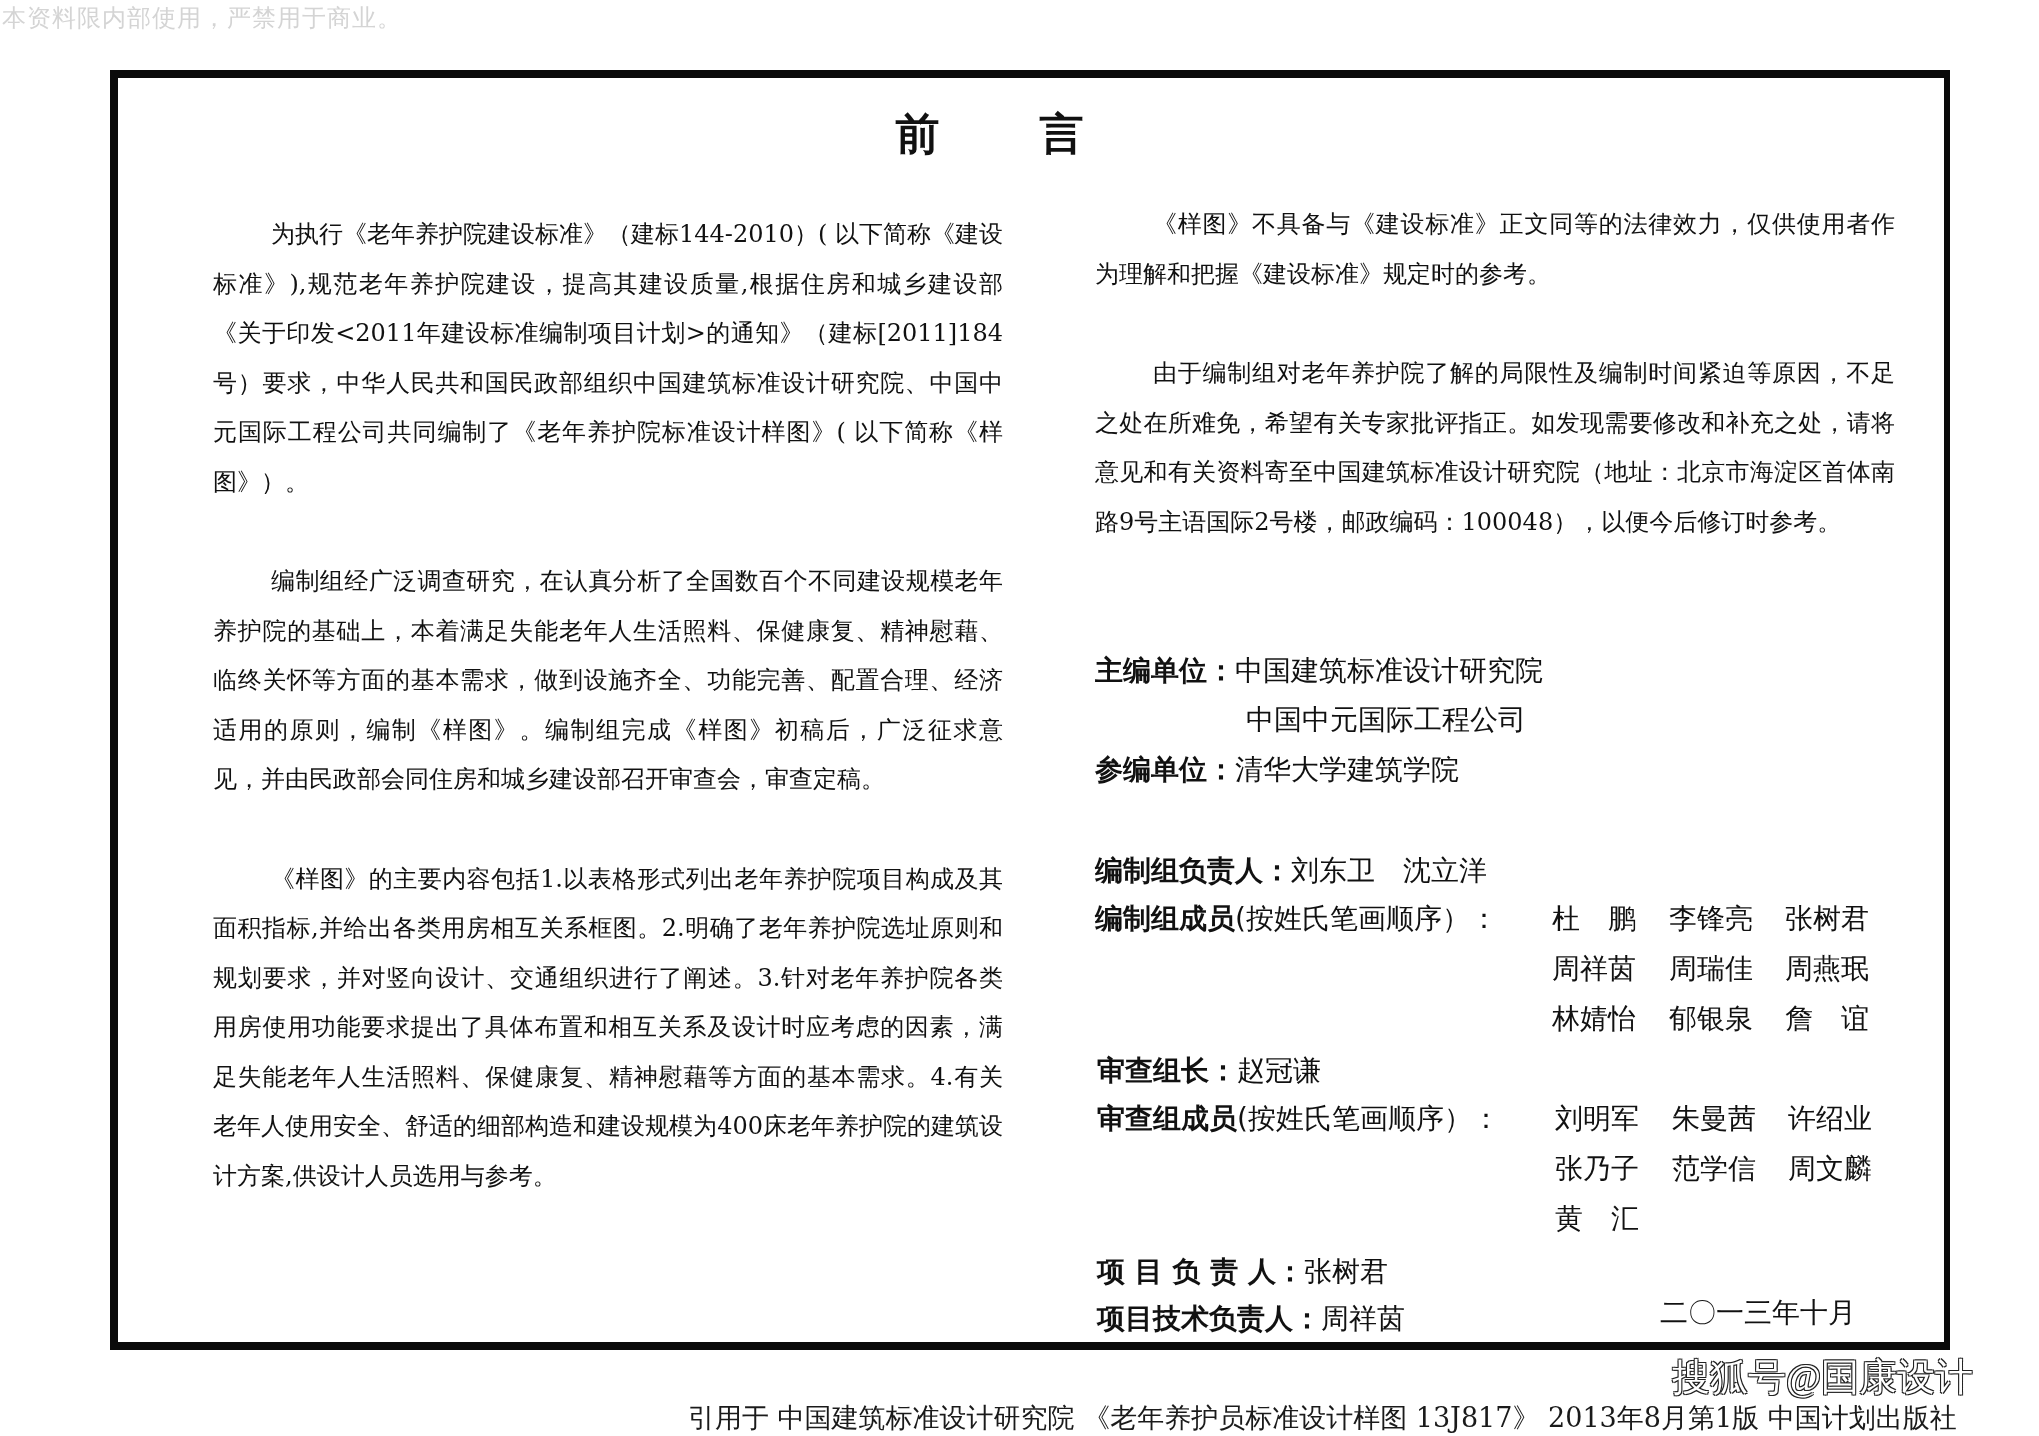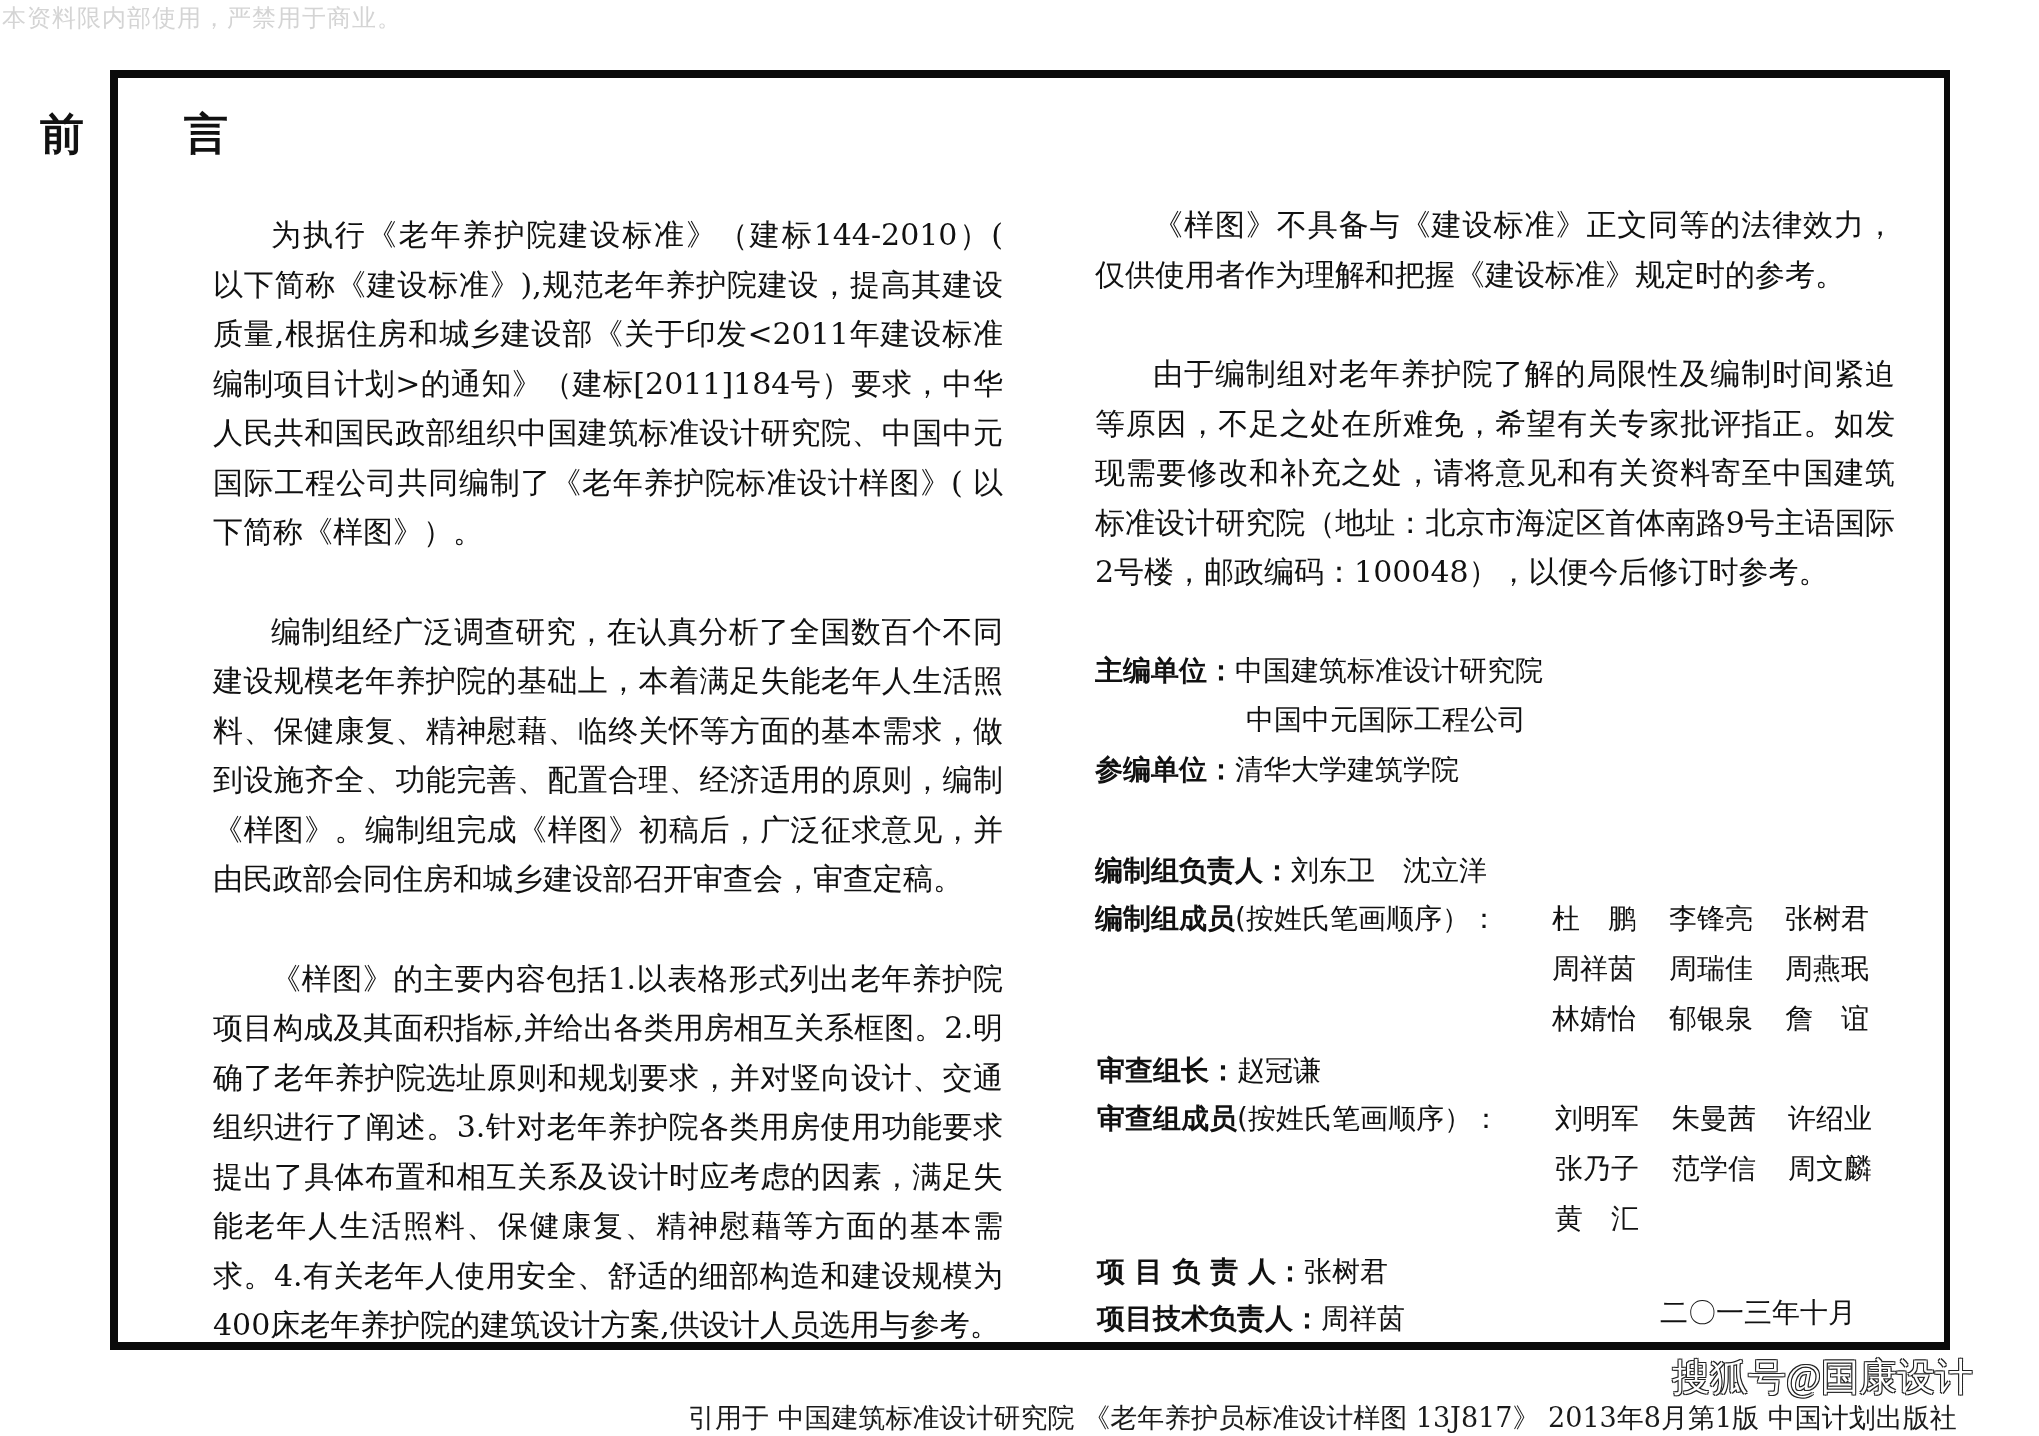--- a/index.html
+++ b/index.html
@@ -10,25 +10,25 @@
   }
   .top-note {
     position:absolute; left:2px; top:2px; font-size:24px; color:#d4d4d4;
     letter-spacing:1px; font-family:"DejaVu Serif",serif;
   }
   .frame {
     position:absolute; left:110px; top:70px; width:1840px; height:1280px;
     border:8px solid #0a0a0a; border-right-width:6px; box-sizing:border-box;
   }
   .title {
-    position:absolute; left:0; width:100%; top:105px; text-align:left;
+    position:absolute; left:0; width:100%; top:105px; text-align:center;
     font-size:44px; font-weight:bold; letter-spacing:100px;
     font-family:"DejaVu Sans",sans-serif; padding-left:40px; box-sizing:border-box;
   }
-  .col { position:absolute; font-size:30px; line-height:49.5px; }
+  .col { position:absolute; font-size:24px; line-height:49.5px; }
   .col-left { left:213px; top:210px; width:790px; }
   .col-right { left:1095px; top:200px; width:800px; }
   .para { text-indent:58px; margin:0; text-align:justify; text-align-last:left; }
   .para + .para { margin-top:50px; }
   .credits { position:absolute; left:1100px; font-size:28px; font-family:"DejaVu Sans",sans-serif; }
   .row { position:absolute; white-space:nowrap; }
   .lbl { font-weight:bold; }
   .sub { font-weight:normal; }
   .name { position:absolute; white-space:nowrap;margin-left:12px; }
   .date { position:absolute; white-space:nowrap; font-size:28px; font-family:"DejaVu Sans",sans-serif; }

